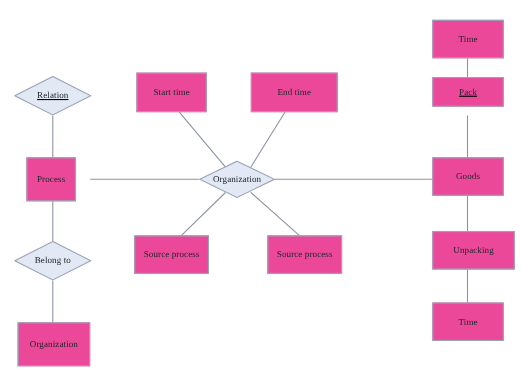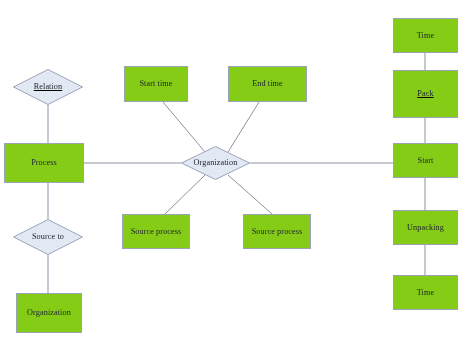--- a/index.html
+++ b/index.html
@@ -20,21 +20,21 @@
     left: 0;
     top: 0;
     width: 474px;
     height: 348px;
   }
   .node {
     position: absolute;
     box-sizing: border-box;
   }
   .entity-box {
-    background: #84cc16;
+    background: #ec4899;
     border: 1px solid #9aa3b8;
     display: flex;
     align-items: center;
     justify-content: center;
     text-align: center;
   }
   .entity-label {
     font-size: 8.2px;
     color: #21262e;
     line-height: 1.1;
@@ -80,28 +80,28 @@
       <line x1="425" y1="178" x2="425" y2="210" stroke="#8d93a3" stroke-width="1"></line>
       <line x1="425" y1="245" x2="425" y2="275" stroke="#8d93a3" stroke-width="1"></line>
     </svg>
   <div id="node-layer">
       <div class="node rel-diamond" style="left: 13px; top: 69px; width: 70px; height: 36px; text-decoration: underline;">
         <svg width="70" height="36" viewBox="0 0 70 36">
           <polygon points="35,0.5 69.5,18 35,35.5 0.5,18" fill="#e3e9f4" stroke="#9aa3b8" stroke-width="1"></polygon>
         </svg>
         <span class="rel-label">Relation</span>
       </div>
-      <div class="node entity-box" style="left: 4px; top: 143px; width: 80px; height: 40px;">
+      <div class="node entity-box" style="left: 24px; top: 143px; width: 45px; height: 40px;">
         <span class="entity-label">Process</span>
       </div>
       <div class="node rel-diamond" style="left: 13px; top: 219px; width: 70px; height: 36px;">
         <svg width="70" height="36" viewBox="0 0 70 36">
           <polygon points="35,0.5 69.5,18 35,35.5 0.5,18" fill="#e3e9f4" stroke="#9aa3b8" stroke-width="1"></polygon>
         </svg>
-        <span class="rel-label">Source to</span>
+        <span class="rel-label">Belong to</span>
       </div>
       <div class="node entity-box" style="left: 16px; top: 293px; width: 66px; height: 40px; text-align: right;">
         <span class="entity-label">Organization</span>
       </div>
       <div class="node entity-box" style="left: 124px; top: 66px; width: 64px; height: 36px; text-align: center;">
         <span class="entity-label">Start time</span>
       </div>
       <div class="node entity-box" style="left: 228px; top: 66px; width: 79px; height: 36px;">
         <span class="entity-label">End time</span>
       </div>
@@ -113,26 +113,26 @@
       </div>
       <div class="node entity-box" style="left: 122px; top: 214px; width: 68px; height: 35px;">
         <span class="entity-label">Source process</span>
       </div>
       <div class="node entity-box" style="left: 243px; top: 214px; width: 68px; height: 35px;">
         <span class="entity-label">Source process</span>
       </div>
       <div class="node entity-box" style="left: 393px; top: 18px; width: 65px; height: 35px;">
         <span class="entity-label">Time</span>
       </div>
-      <div class="node entity-box" style="left: 393px; top: 70px; width: 65px; height: 48px; text-decoration: underline;">
+      <div class="node entity-box" style="left: 393px; top: 70px; width: 65px; height: 27px; text-decoration: underline;">
         <span class="entity-label">Pack</span>
       </div>
       <div class="node entity-box" style="left: 393px; top: 143px; width: 65px; height: 35px;">
-        <span class="entity-label">Start</span>
+        <span class="entity-label">Goods</span>
       </div>
-      <div class="node entity-box" style="left: 393px; top: 210px; width: 65px; height: 35px;">
+      <div class="node entity-box" style="left: 393px; top: 210px; width: 75px; height: 35px;">
         <span class="entity-label">Unpacking</span>
       </div>
       <div class="node entity-box" style="left: 393px; top: 275px; width: 65px; height: 35px;">
         <span class="entity-label">Time</span>
       </div>
     </div>
 </div>
 
 </body></html>

